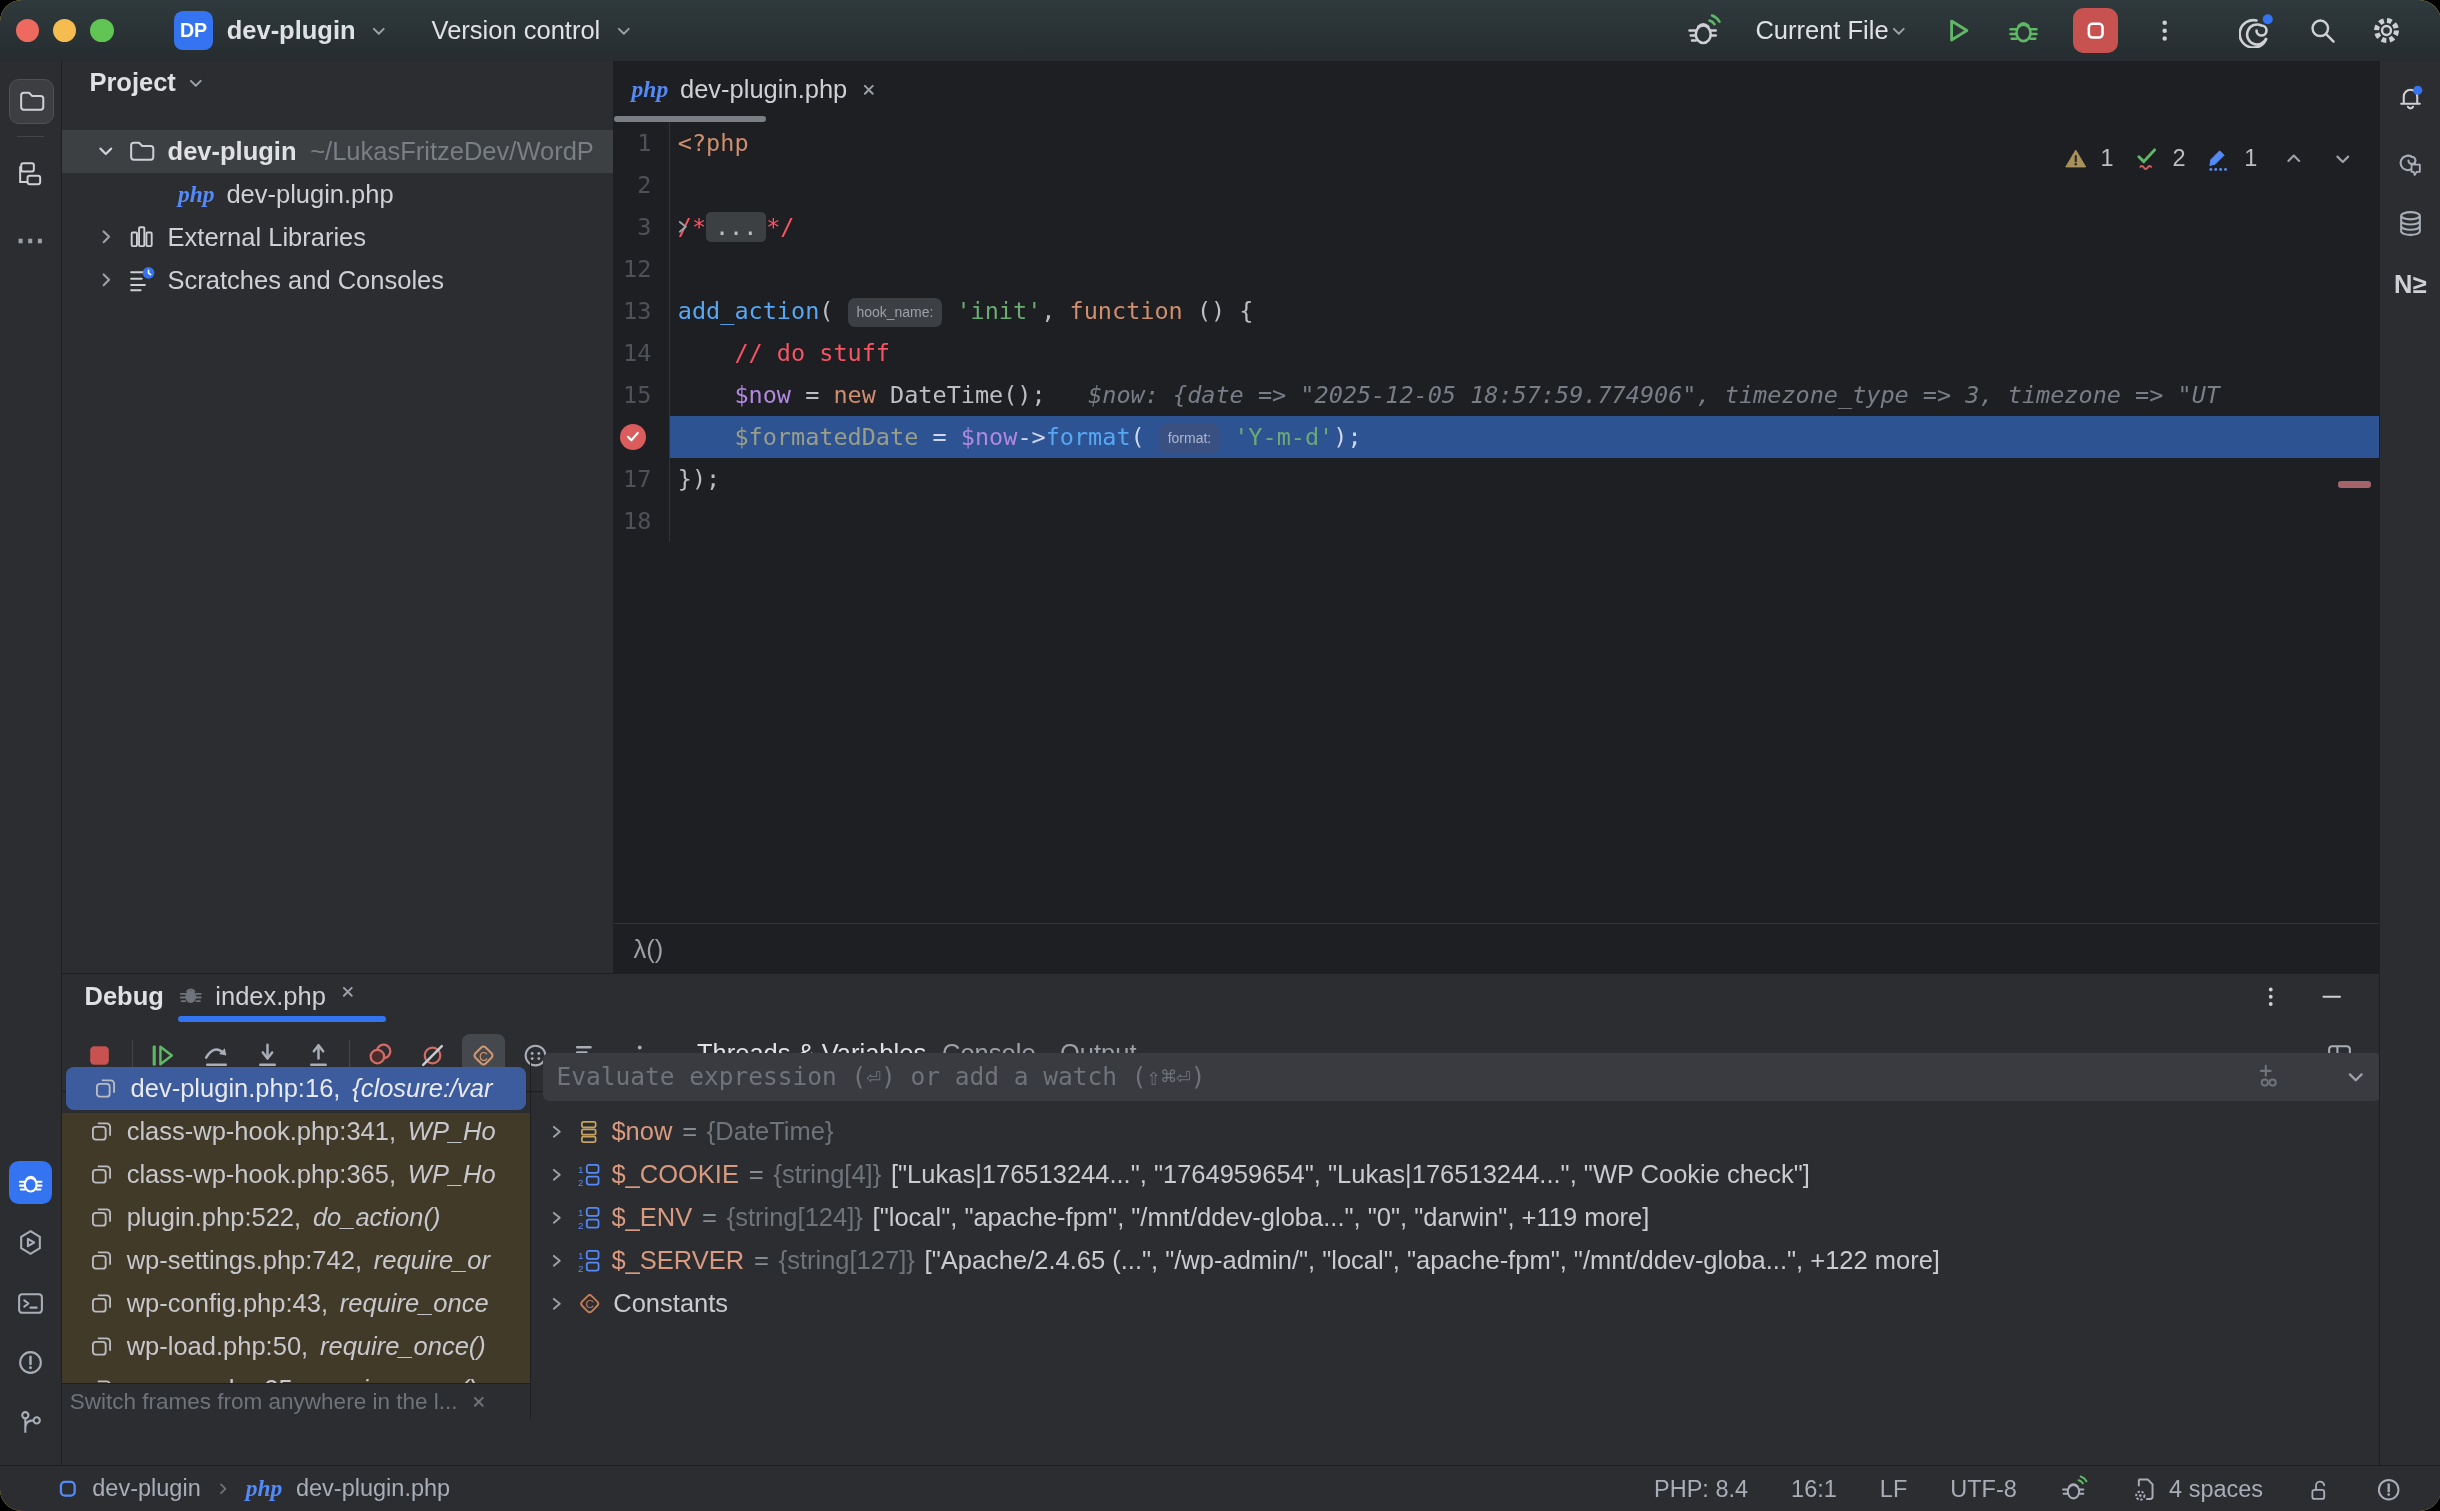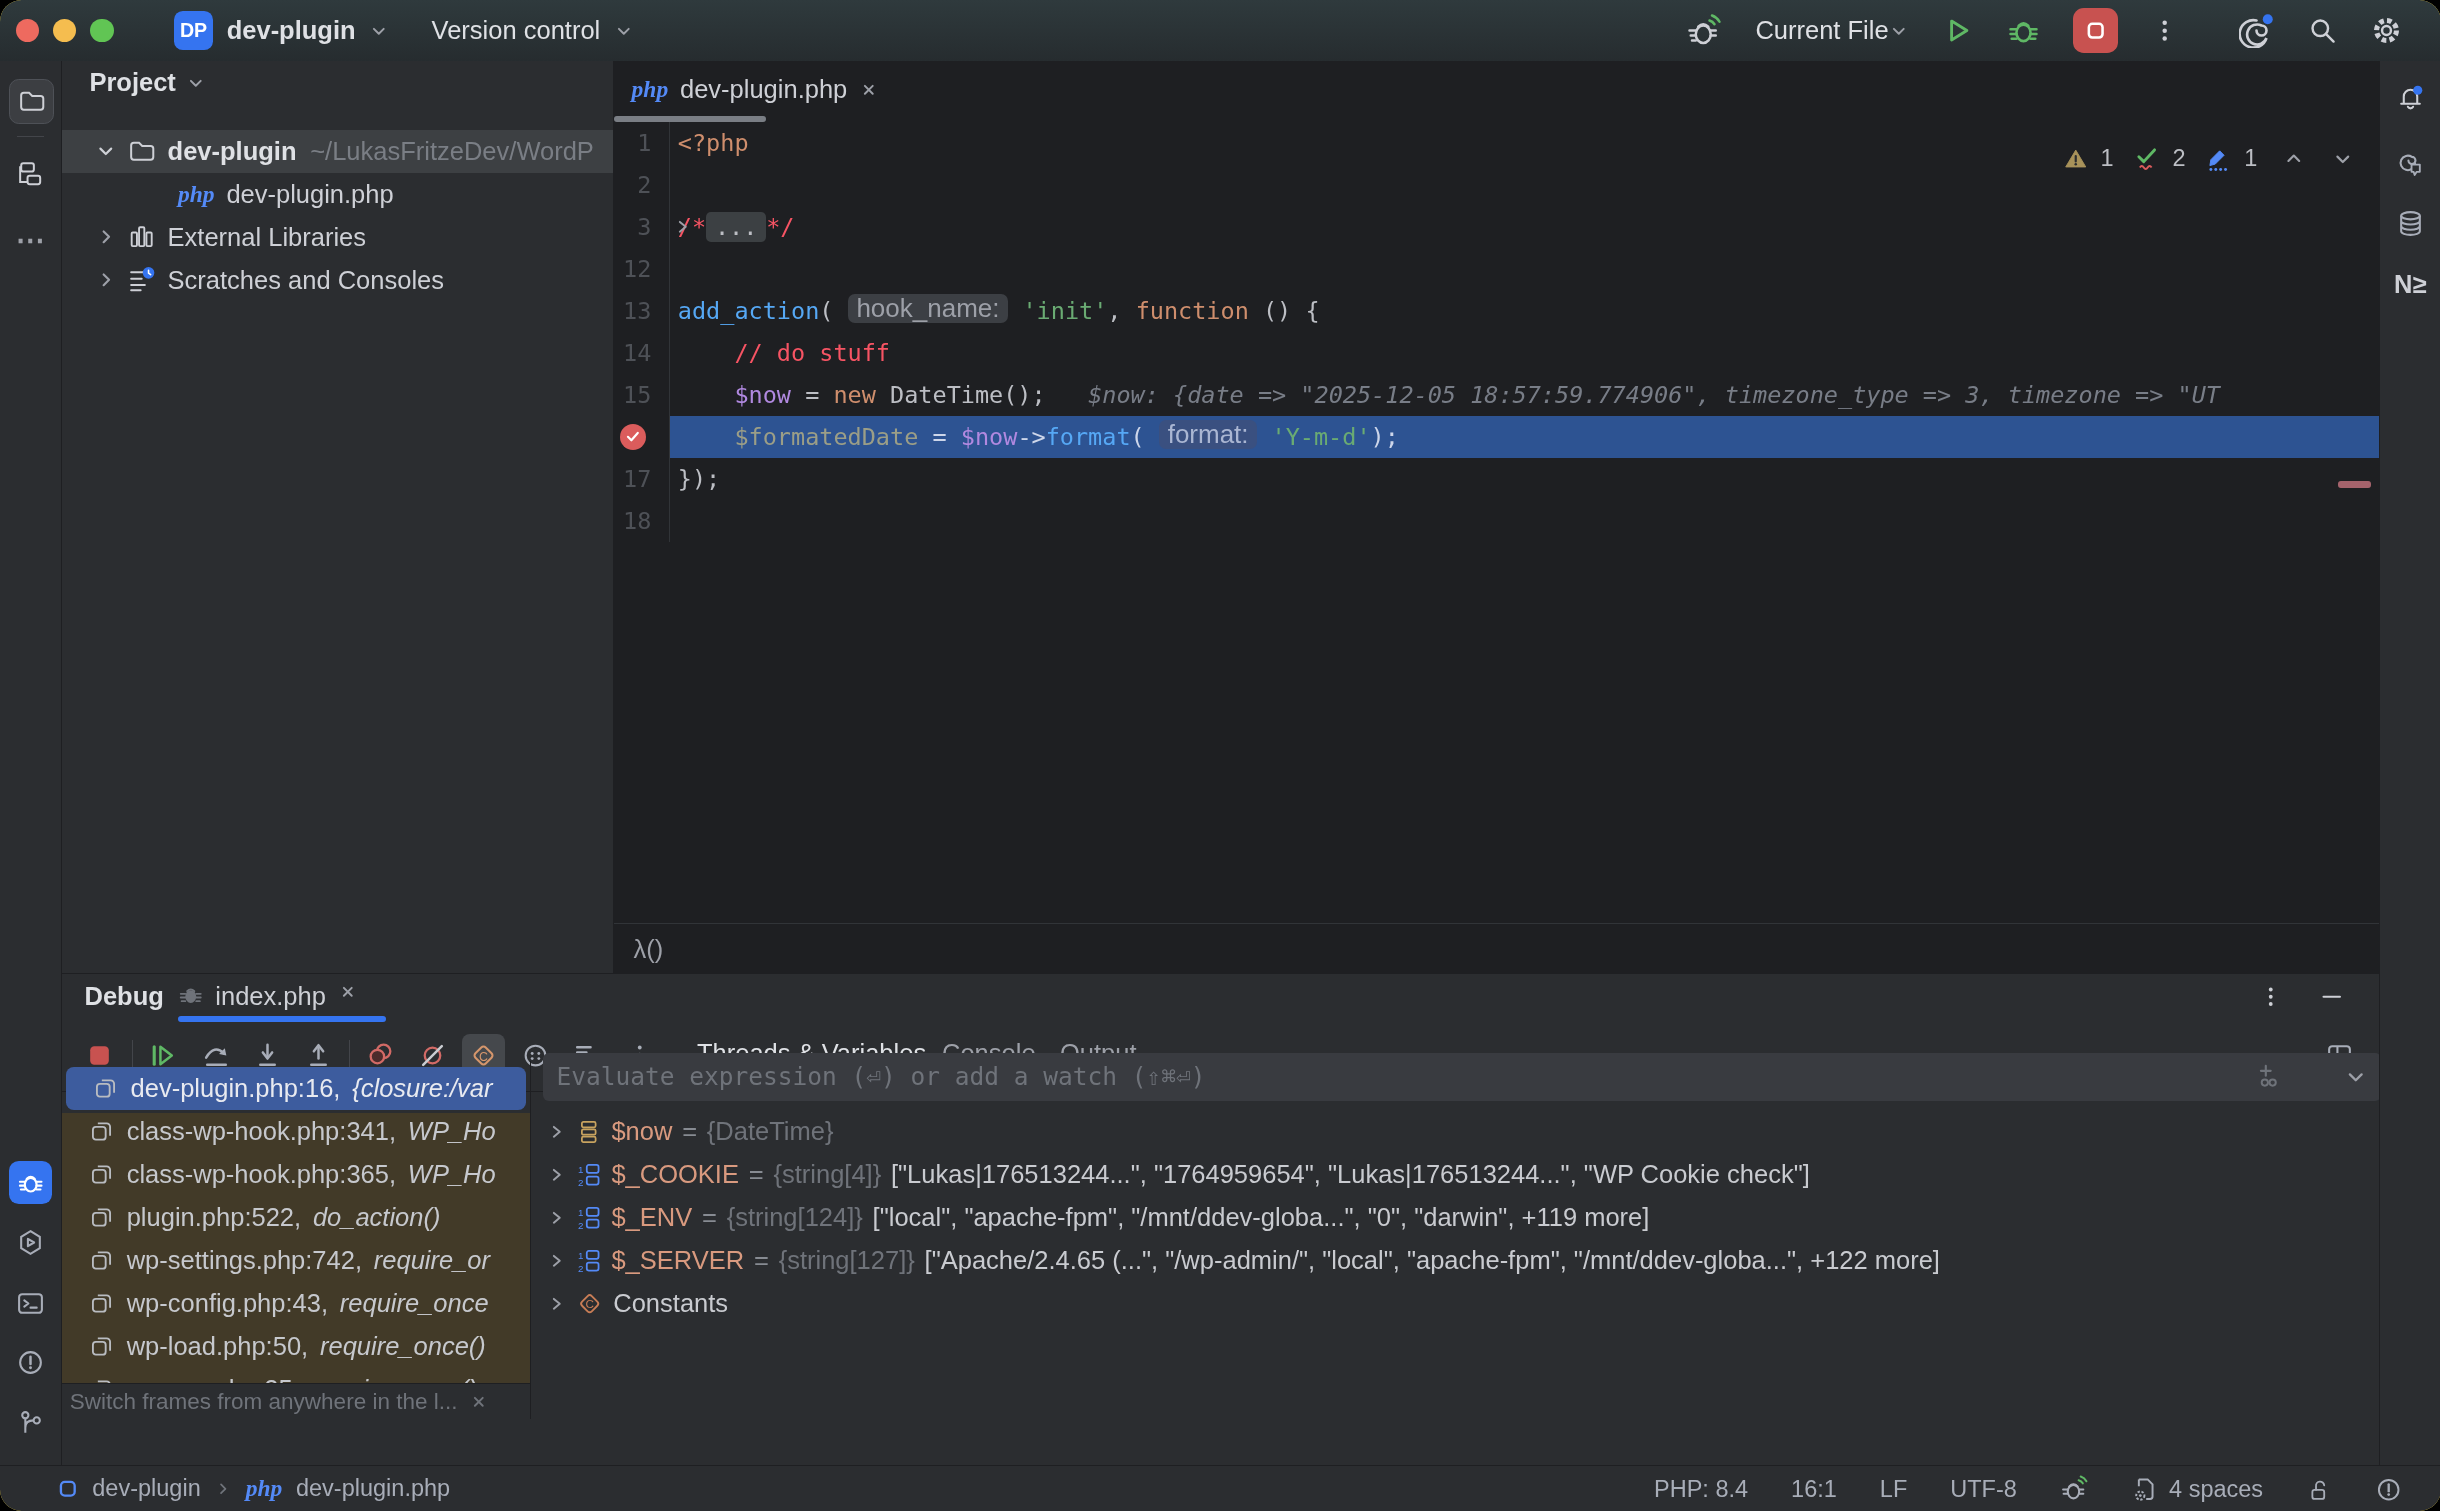--- a/index.html
+++ b/index.html
@@ -44,21 +44,21 @@
   .gut{width:56px;flex:none;text-align:right;padding-right:17.6px;color:#4e5157;border-right:1px solid #313438;position:relative;box-sizing:border-box}
   .codecell{flex:1;padding-left:7.8px;white-space:pre;overflow:hidden}
   .code-row.selrow .codecell{background:#2d5392;color:#d5dced}
   .fold-arrow{position:absolute;right:-23.5px;top:0;color:#9da0a8;z-index:2}
   .bp{position:absolute;left:5.9px;top:7.8px;width:26.5px;height:26.5px;border-radius:50%;background:#db5c5c;display:flex;align-items:center;justify-content:center}
   .tk-pln{color:#bcbec4}.tk-kw{color:#cf8e6d}.tk-fn{color:#56a8f5}.tk-str{color:#6aab73}
   .tk-cmt{color:#f75464}.tk-var{color:#b189e0}.tk-uvar{color:#9b9e87}
   .tk-dbg{color:#787d87;font-style:italic}
   .tk-fold{background:#3c4043;border-radius:4.9px;padding:1px 8.8px;color:#bcbec4}
   .tk-hint{display:inline-block;background:#3c3f44;color:#9da0a8;border-radius:6.9px;padding:0 8.8px;
-           font-family:"Liberation Sans",sans-serif;font-size:26px;line-height:29px;vertical-align:2px}
+           font-family:"Liberation Sans",sans-serif;font-size:14px;line-height:29px;vertical-align:2px}
   .selrow .tk-hint{background:#3a5080;color:#aab6d2}
   .selrow .tk-pln{color:#cdd6ea}
   .inspections{position:absolute;top:84px;right:25.5px;display:flex;align-items:center;gap:11.8px;color:#bcbec4;font-size:23.5px}
   .err-stripe{position:absolute;right:7.8px;top:420px;width:33px;height:6.9px;border-radius:2.9px;background:#a5636c}
   .ed-breadcrumb{position:absolute;left:0;bottom:0;width:100%;height:51px;border-top:1px solid #313438;
                  display:flex;align-items:center;padding-left:19.6px;color:#9da0a8;box-sizing:border-box}
 
   
   .debug{position:absolute;left:62px;top:973px;width:2317px;height:492px;background:#2b2d30;border-top:1px solid #1e1f22;box-sizing:border-box}
   .dbg-header{position:relative;height:46px}

